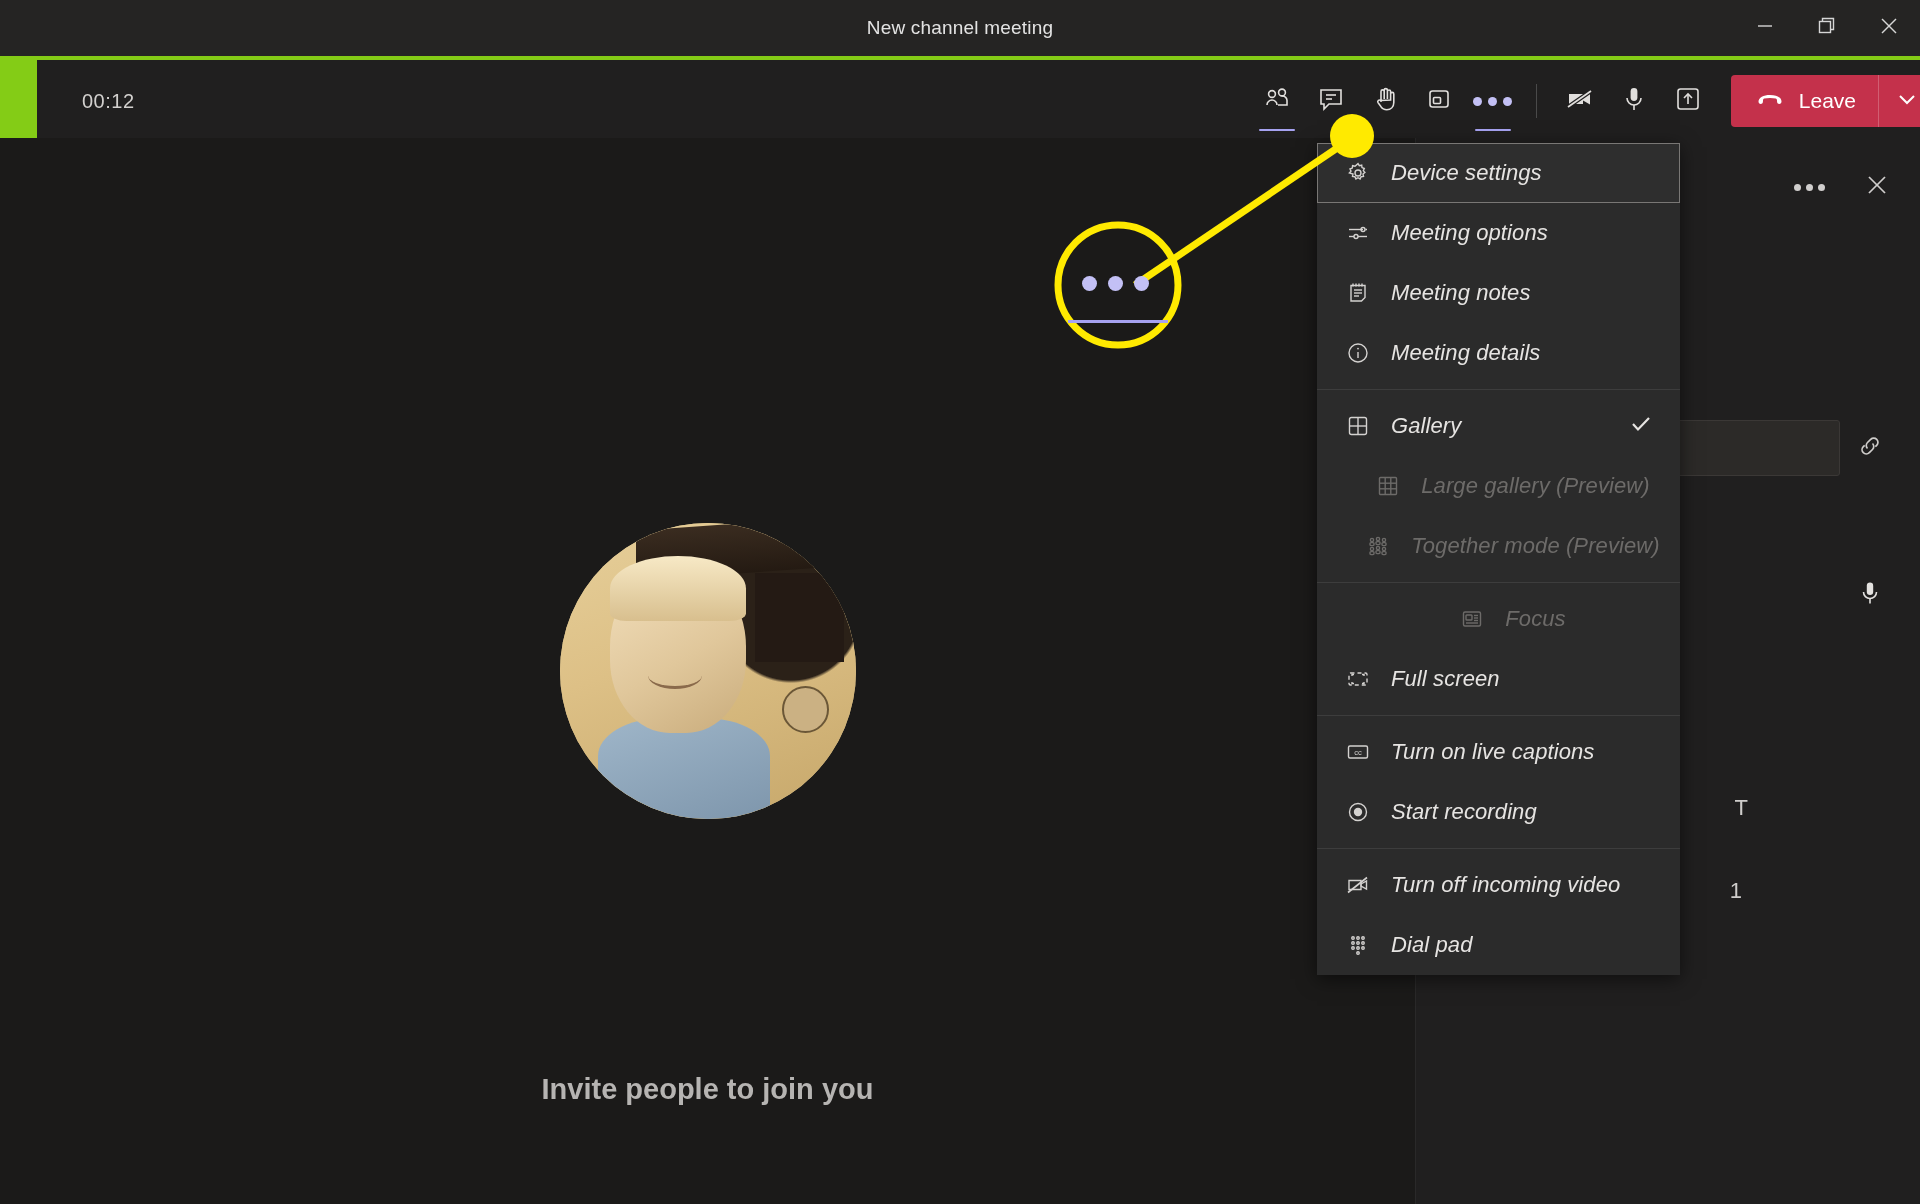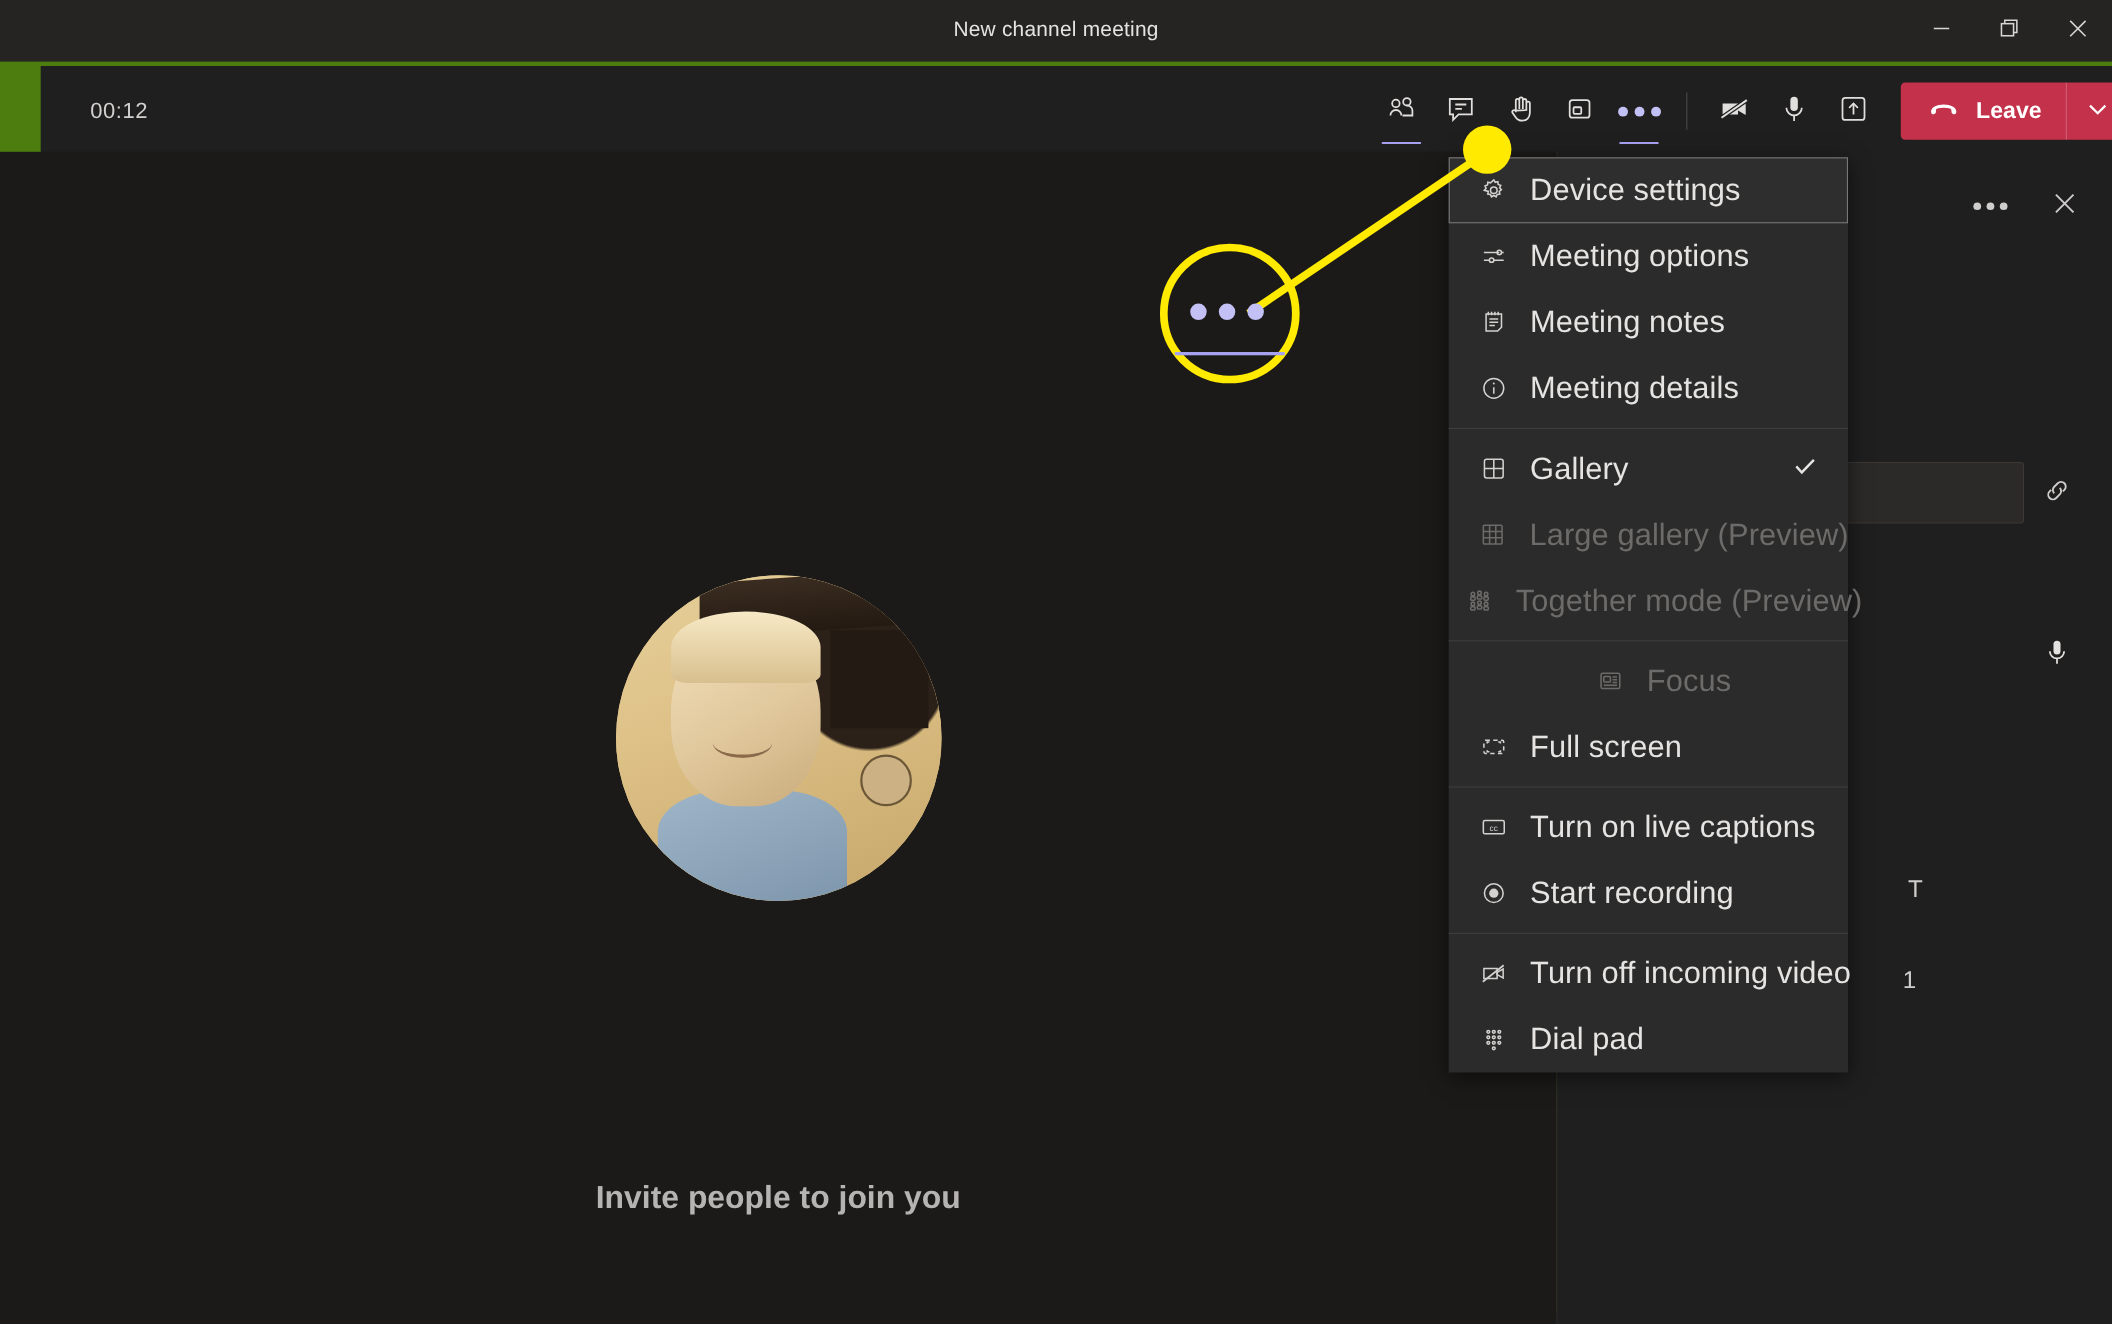--- a/index.html
+++ b/index.html
@@ -2,21 +2,21 @@
 <html><head>
 <meta charset="utf-8">
 <style>
   * { box-sizing: border-box; margin: 0; padding: 0; }
   html, body {
     width: 1920px; height: 1204px;
     background: #1f1f1f;
     font-family: "Liberation Sans", sans-serif;
     overflow: hidden;
   }
-  #app { position: relative; width: 1920px; height: 1192px; background: #4d7c0f; padding-left: 17px; }
+  #app { position: relative; width: 1920px; height: 1192px; background: #84cc16; padding-left: 17px; }
 
   
   .titlebar {
     position: absolute; top: 0; left: 0; width: 1920px; height: 56px;
     background: #252423;
     display: flex; align-items: center; justify-content: center;
   }
   .titlebar-title {
     color: #e3e3e3; font-size: 19px; letter-spacing: .2px;
   }
@@ -54,21 +54,21 @@
   .dots-glyph i { width: 9px; height: 9px; border-radius: 50%; background: #c3c0f5; display: block; }
 
   .leave-wrap {
     display: flex; align-items: stretch; height: 52px; margin-left: 16px;
     background: #c4314b; border-radius: 4px; overflow: hidden; cursor: pointer;
   }
   .leave-main {
     display: flex; align-items: center; gap: 14px; padding: 0 22px 0 24px;
   }
   .leave-main svg { fill: #fff; }
-  .leave-label { color: #fff; font-size: 21px; font-weight: 700; }
+  .leave-label { color: #fff; font-size: 21px; font-weight: 400; }
   .leave-div { width: 1px; background: rgba(255,255,255,.22); }
   .leave-caret { display: flex; align-items: center; justify-content: center; width: 56px; }
   .leave-caret svg { stroke: #fff; fill: none; stroke-width: 2; }
 
   
   .stage {
     position: absolute; top: 138px; left: 0; width: 1415px; height: 1066px;
     background: #1b1a19;
     display: flex; flex-direction: column; align-items: center;
   }
@@ -131,21 +131,21 @@
     padding: 0; z-index: 40;
   }
   .ctx-item {
     position: relative; height: 60px; display: flex; align-items: center;
     padding-left: 28px; cursor: pointer; gap: 20px;
   }
   .ctx-item.focused { background: #2e2e2e; outline: 1px solid #797775; outline-offset: -1px; }
   .ctx-item.disabled { cursor: default; justify-content: center; }
   .ctx-ico { width: 26px; height: 26px; display: flex; align-items: center; justify-content: center; flex: 0 0 26px; }
   .ctx-ico svg { stroke: #d4d2d0; fill: none; stroke-width: 1.4; }
-  .ctx-label { color: #e6e4e2; font-size: 28px; letter-spacing: .1px; white-space: nowrap; }
+  .ctx-label { color: #e6e4e2; font-size: 22px; letter-spacing: .1px; white-space: nowrap; font-style: italic; }
   .ctx-item.disabled .ctx-ico svg { stroke: #6d6b69; }
   .ctx-item.disabled .ctx-label { color: #6d6b69; }
   .ctx-check { position: absolute; right: 26px; }
   .ctx-check svg { stroke: #e6e4e2; fill: none; stroke-width: 2.2; }
   .ctx-sep { height: 1px; background: #3d3d3d; margin: 6px 0; }
 
   
   .anno { position: absolute; inset: 0; pointer-events: none; z-index: 60; }
 </style>
 </head>

